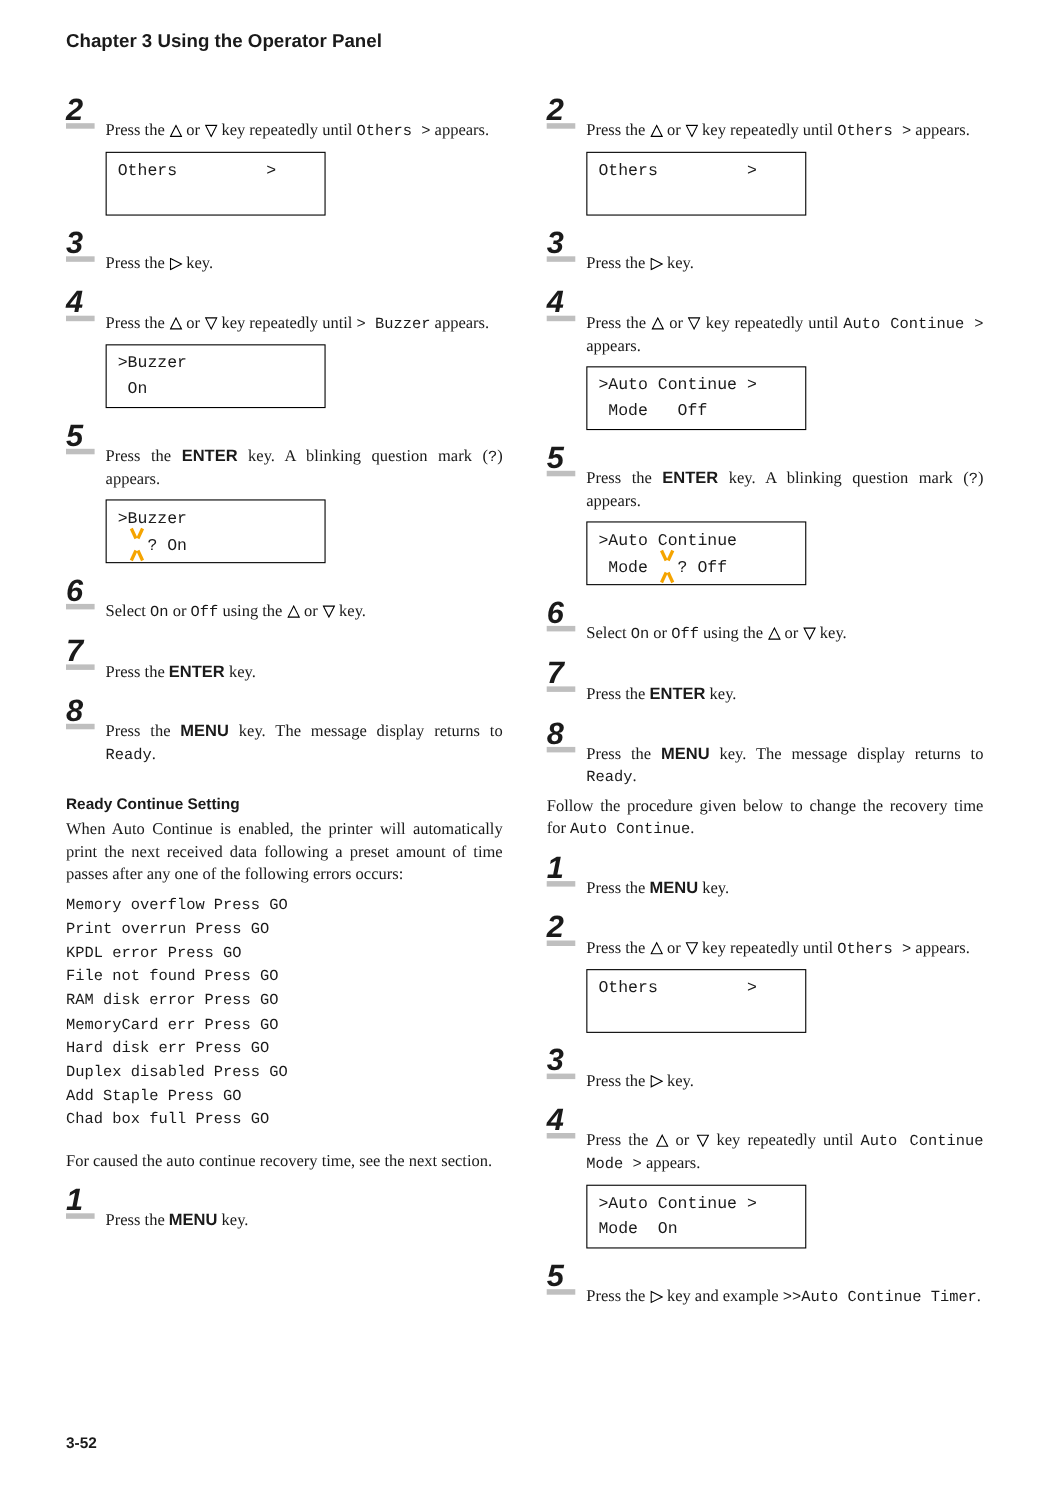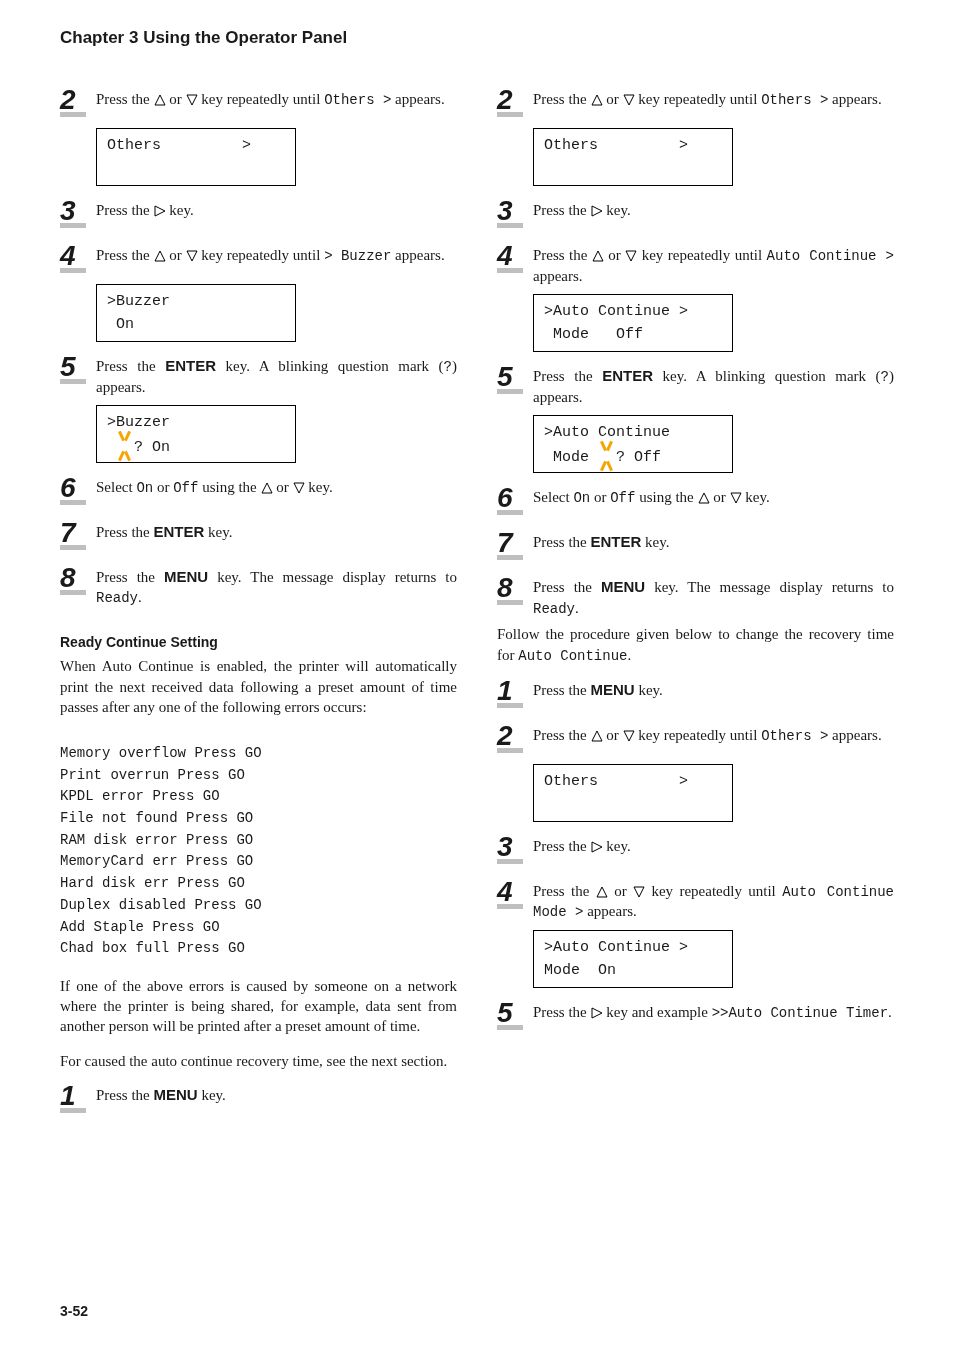--- a/index.html
+++ b/index.html
@@ -55,20 +55,21 @@
     width: 26px;
     height: 5px;
     background: #bfbfbf;
     margin-top: -2px;
   }
   .steptext {
     flex: 1;
     font-size: 15px;
     line-height: 1.35;
     text-align: justify;
+    margin-top: 20px;
   }
   .steptext b { font-family: Arial, Helvetica, sans-serif; font-weight: bold; }
   .mono { font-family: "Courier New", monospace; font-size: 14px; }
   .displaybox {
     margin-left: 36px;
     margin-top: 8px;
     margin-bottom: 8px;
     border: 1px solid #000;
     width: 200px;
     height: 58px;
@@ -90,21 +91,21 @@
     margin-bottom: 6px;
   }
   .para {
     text-align: justify;
     line-height: 1.35;
   }
   .errblock {
     font-family: "Courier New", monospace;
     font-size: 14px;
     line-height: 1.55;
-    margin: 26px 0 16px 0;
+    margin: 8px 0 16px 0;
     white-space: pre;
   }
   .footer {
     position: absolute;
     left: 60px;
     bottom: 32px;
     font-family: Arial, Helvetica, sans-serif;
     font-weight: bold;
     font-size: 14px;
   }
@@ -209,21 +210,20 @@
       <div class="errblock">Memory overflow Press GO
 Print overrun Press GO
 KPDL error Press GO
 File not found Press GO
 RAM disk error Press GO
 MemoryCard err Press GO
 Hard disk err Press GO
 Duplex disabled Press GO
 Add Staple Press GO
 Chad box full Press GO</div>
-      <div class="para">If one of the above errors is caused by someone on a network where the printer is being shared, for example, data sent from another person will be printed after a preset amount of time.</div>
       <div class="para" style="margin-top:14px">For caused the auto continue recovery time, see the next section.</div>
 
       <div class="step">
         <div class="stepnum"><span class="digit">1</span><span class="bar"></span></div>
         <div class="steptext">
           <span>Press the </span><b>MENU</b><span> key.</span>
         </div>
       </div>
 
     </div>

